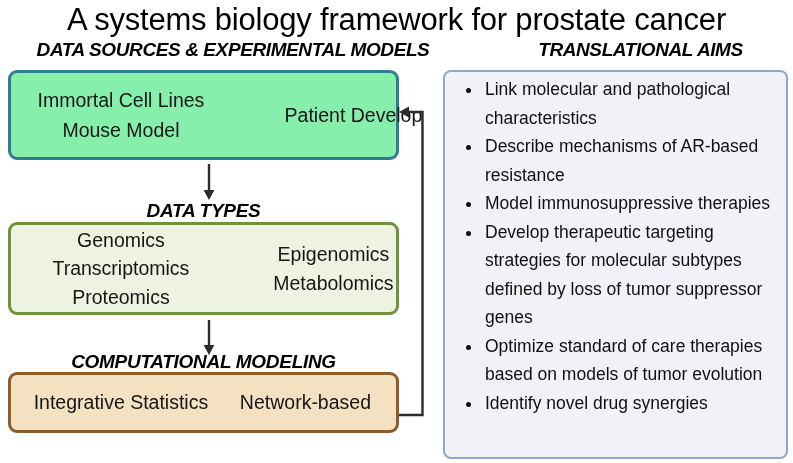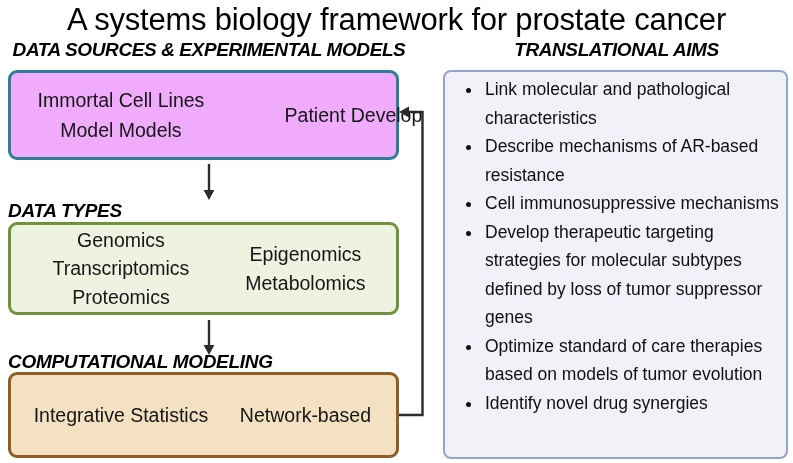--- a/index.html
+++ b/index.html
@@ -12,47 +12,47 @@
     overflow:hidden;
   }
   .title{
     position:absolute;top:1px;left:0;width:793px;height:38px;
     text-align:center;font-size:31px;line-height:38px;
     color:#000;letter-spacing:-0.2px;white-space:nowrap;
   }
   .subhead{
     position:absolute;top:39px;height:22px;
     font-size:19px;font-weight:bold;font-style:italic;
-    text-align:center;color:#000;letter-spacing:-0.4px;white-space:nowrap;
+    text-align:center;color:#000;letter-spacing:-0.4px;white-space:nowrap;margin-left:24px;
   }
   .subhead.left{left:0;width:418px;}
   .subhead.right{left:443px;width:347px;}
   .midhead{
     position:absolute;left:8px;width:391px;
     font-size:19px;font-weight:bold;font-style:italic;
-    text-align:left;color:#000;letter-spacing:-0.3px;white-space:nowrap;
+    text-align:center;color:#000;letter-spacing:-0.3px;white-space:nowrap;
   }
   .midhead.types{top:200px;}
   .midhead.modeling{top:351px;}
   .box{
     position:absolute;left:8px;width:391px;
     box-sizing:border-box;border:3px solid #555;border-radius:9px;
     display:grid;grid-template-columns:52% 48%;
     align-content:center;align-items:center;
     padding-left:14px;padding-right:2px;
   }
   .box .col{display:flex;flex-direction:column;justify-content:center;}
   .box .item{
     text-align:center;font-size:19.5px;color:#161616;white-space:nowrap;
   }
   .box.sources{top:70px;height:90px;}
   .box.sources .item{line-height:30px;}
   .box.types{top:222px;height:93px;}
   .box.types .item{line-height:28.5px;}
-  .box.modeling{top:372px;height:86px;}
+  .box.modeling{top:372px;height:61px;}
   .box.modeling .item{line-height:29px;}
   .aims-panel{
     position:absolute;left:443px;top:70px;width:345px;height:389px;
     box-sizing:border-box;border:2.5px solid #95a3cd;border-radius:8px;
     background:#f1f2f8;
     padding:3px 6px 6px 12px;
   }
   .aims-list{
     margin:0;padding:0 0 0 26px;list-style:disc;
   }
@@ -70,33 +70,33 @@
 </head>
 <body>
 
 <div class="canvas">
 
   <div class="title">A systems biology framework for prostate cancer</div>
 
   <div class="subhead left">DATA SOURCES &amp; EXPERIMENTAL MODELS</div>
   <div class="subhead right">TRANSLATIONAL AIMS</div>
 
-  <div class="box sources" style="background-color: #f0abfc; border-color: rgb(46, 125, 150); gap: 48px;">
+  <div class="box sources" style="background-color: #86efac; border-color: rgb(46, 125, 150); gap: 48px;">
     <div class="col">
       <div class="item">Immortal Cell Lines</div>
-      <div class="item">Model Models</div>
+      <div class="item">Mouse Model</div>
     </div>
     <div class="col">
       <div class="item">Patient Develop</div>
     </div>
   </div>
 
   <div class="midhead types">DATA TYPES</div>
 
-  <div class="box types" style="background-color: rgb(237, 243, 224); border-color: rgb(112, 146, 60);">
+  <div class="box types" style="background-color: rgb(237, 243, 224); border-color: rgb(112, 146, 60); gap: 28px;">
     <div class="col">
       <div class="item">Genomics</div>
       <div class="item">Transcriptomics</div>
       <div class="item">Proteomics</div>
     </div>
     <div class="col">
       <div class="item">Epigenomics</div>
       <div class="item">Metabolomics</div>
     </div>
   </div>
@@ -109,21 +109,21 @@
     </div>
     <div class="col">
       <div class="item">Network-based</div>
     </div>
   </div>
 
   <div class="aims-panel" style="background-color: rgb(241, 242, 248); border-color: rgb(149, 163, 205);">
     <ul class="aims-list">
       <li>Link molecular and pathological characteristics</li>
       <li>Describe mechanisms of AR-based resistance</li>
-      <li>Cell immunosuppressive mechanisms</li>
+      <li>Model immunosuppressive therapies</li>
       <li>Develop therapeutic targeting strategies for molecular subtypes defined by loss of tumor suppressor genes</li>
       <li>Optimize standard of care therapies based on models of tumor evolution</li>
       <li>Identify novel drug synergies</li>
     </ul>
   </div>
 
   <svg class="connectors" width="793" height="463" viewBox="0 0 793 463" xmlns="http://www.w3.org/2000/svg">
     <line class="stroke" x1="209" y1="164" x2="209" y2="191"></line>
     <polygon class="head" points="209,200 203.6,190 214.4,190"></polygon>
     <line class="stroke" x1="209" y1="320" x2="209" y2="346"></line>

